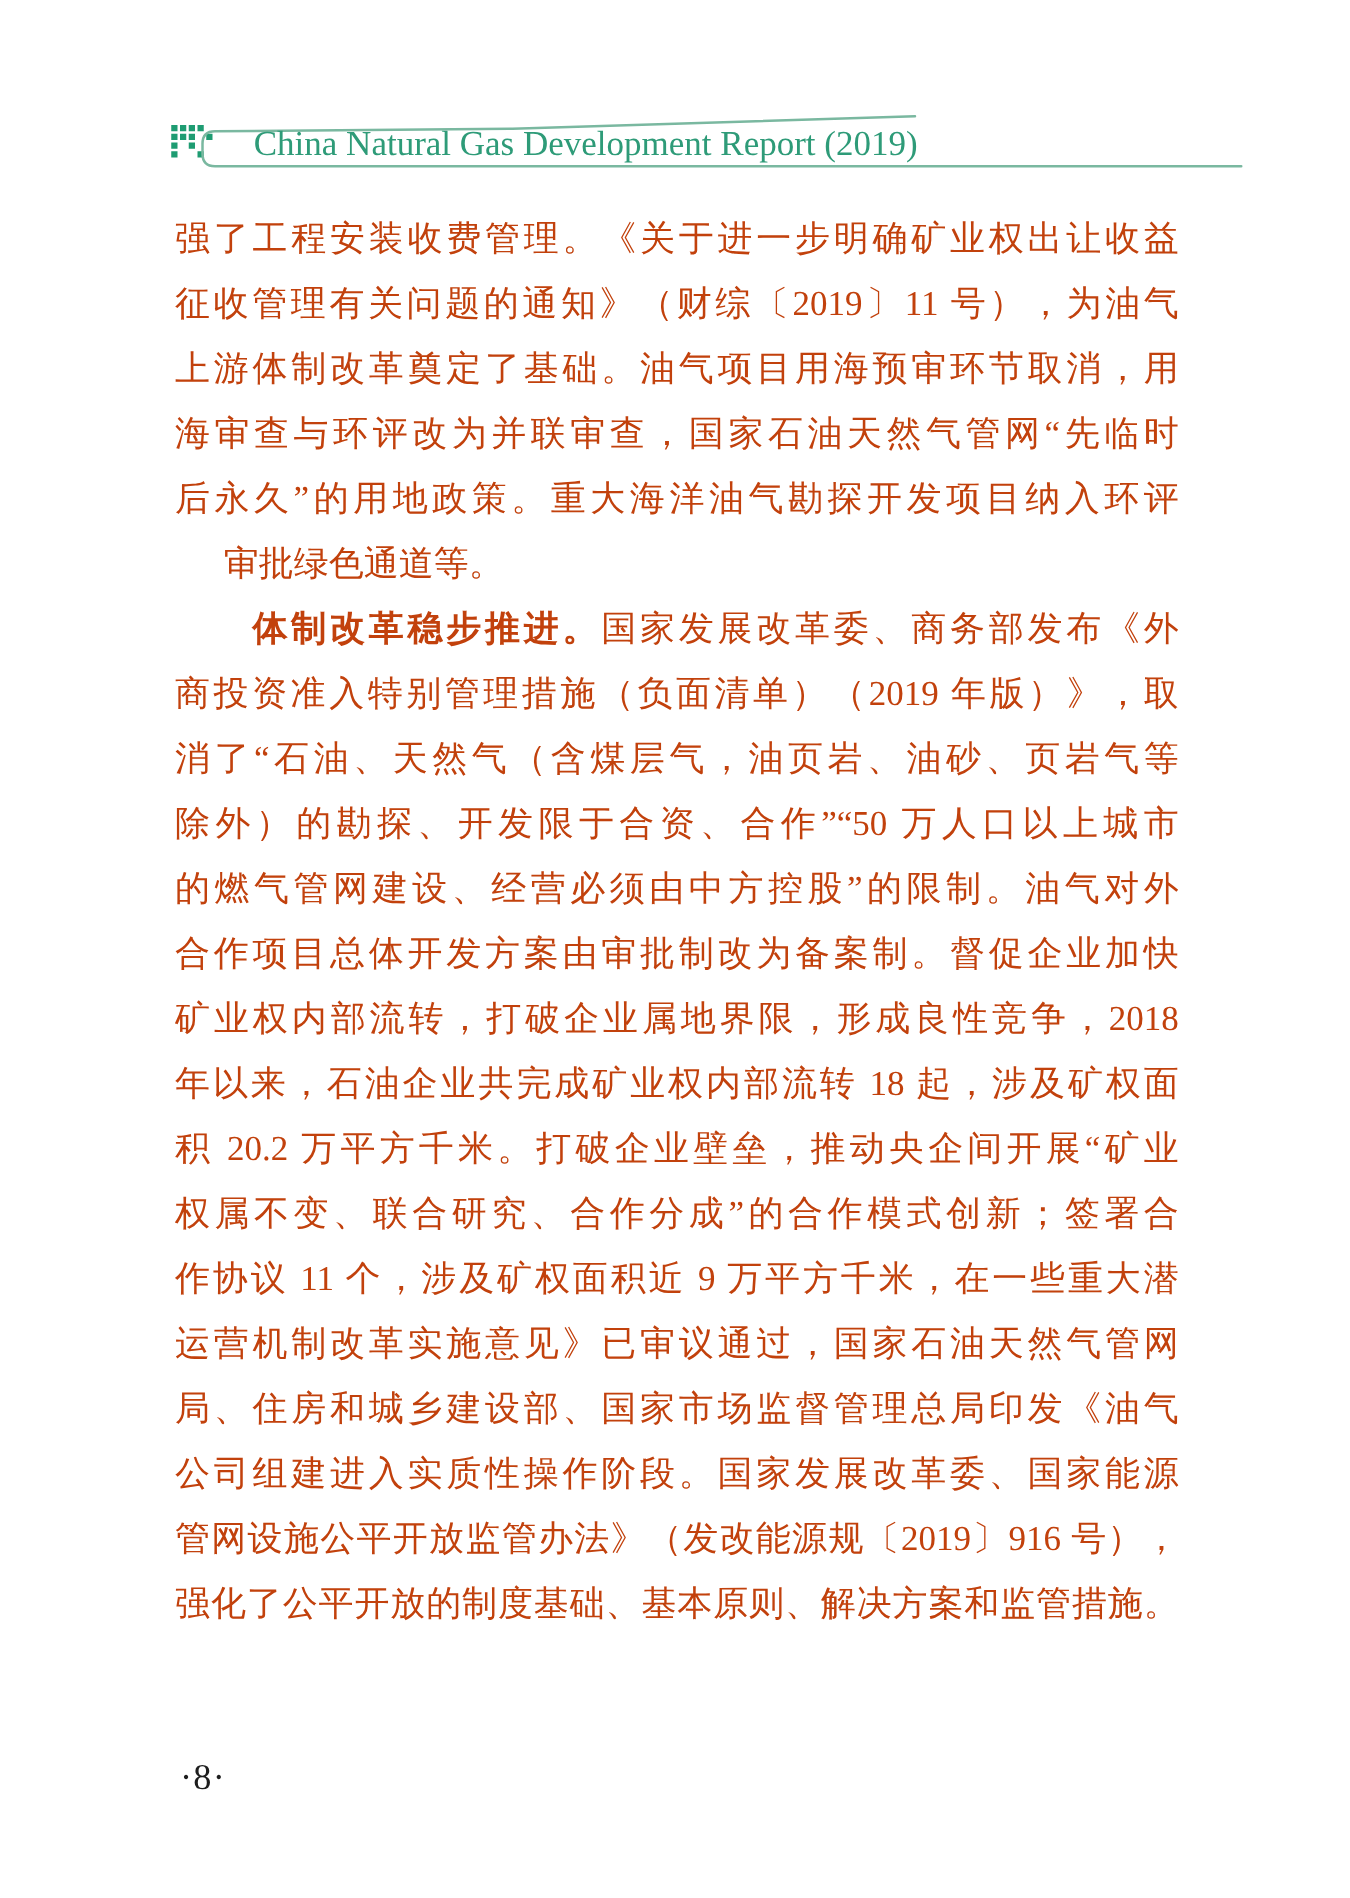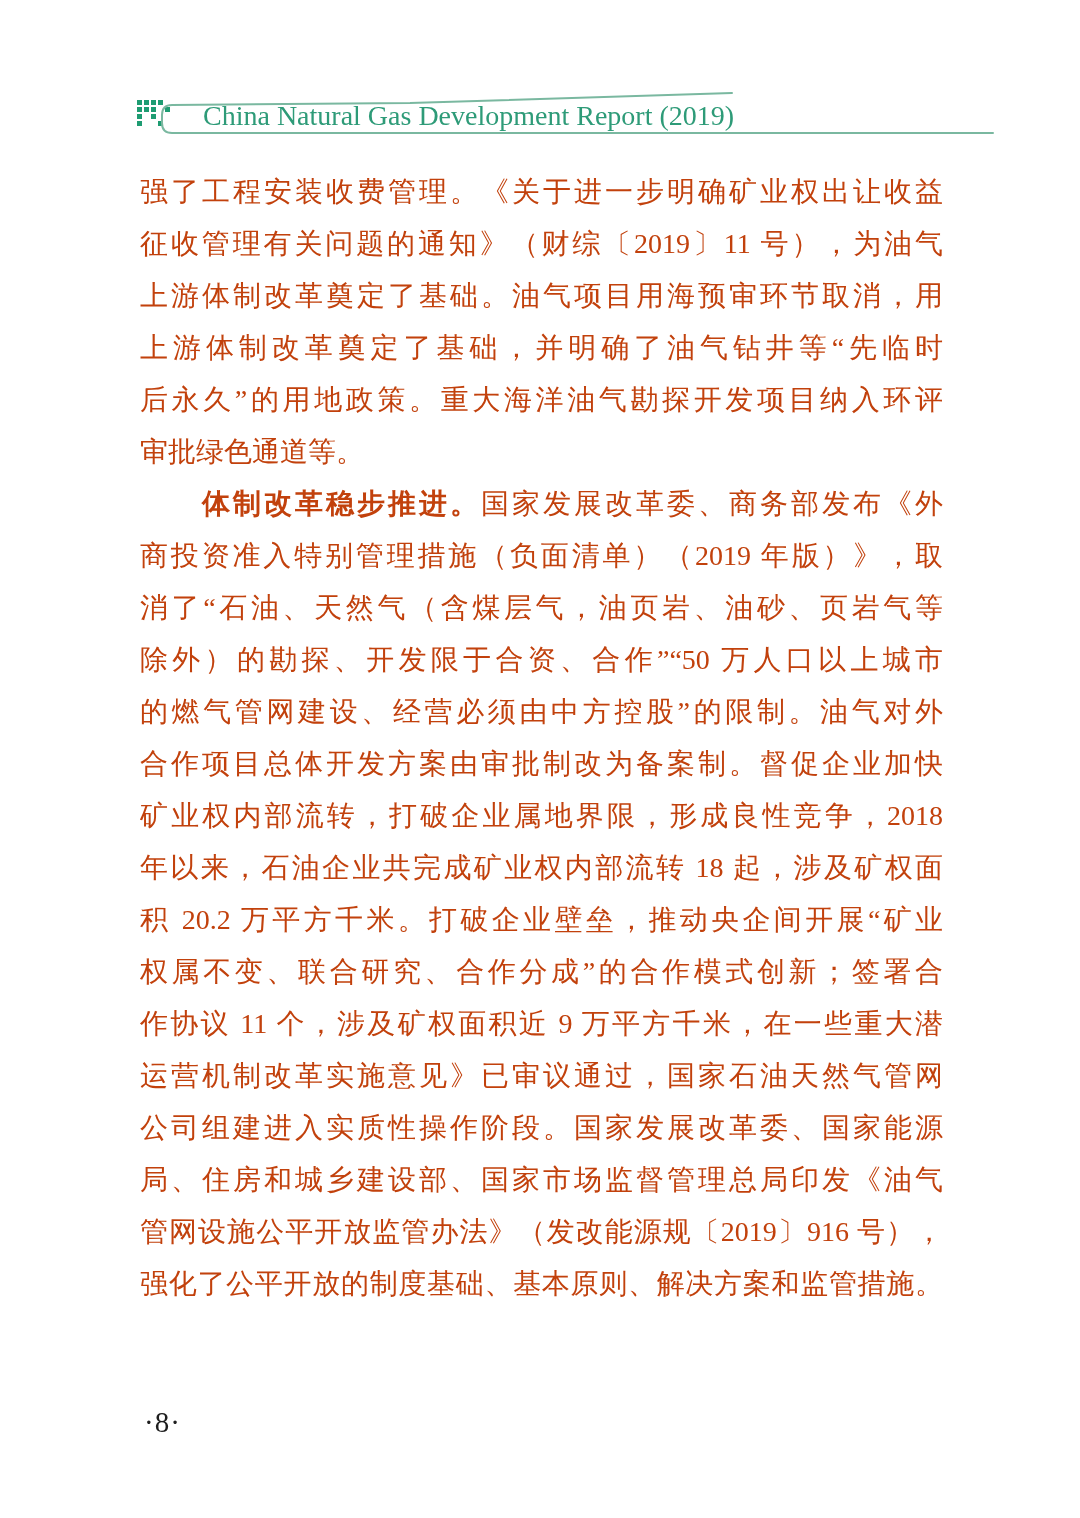--- a/index.html
+++ b/index.html
@@ -44,21 +44,21 @@
     position:absolute;left:140px;top:166px;width:803px;
     font-size:28px;color:#c2410c;
   }
   .line{
     height:52px;line-height:52px;
     text-align:justify;
     text-align-last:justify;
     text-justify:inter-character;
     overflow:hidden;
   }
-  .line.para-end{text-align-last:left;}
+  .line.para-end{text-align-last:left;margin-left:39px;}
   .line.indent{padding-left:62px;}
   .line .bold{font-weight:bold;}
 
   
   .page-number{
     position:absolute;left:144px;top:1406px;
     font-size:29px;color:#1e1e1e;
     letter-spacing:1px;
   }
 </style>
@@ -93,36 +93,36 @@
     <svg class="header-tab" viewBox="0 0 835 50" xmlns="http://www.w3.org/2000/svg">
       <path d="M 833,45 L 12,45 Q 2,45 2,35 L 2,27 Q 2,17 12,17 L 250,15 L 572,5" fill="none" stroke="var(--rule)" stroke-width="2" stroke-linecap="round"></path>
     </svg>
     <div class="header-title">China Natural Gas Development Report (2019)</div>
   </div>
 
   <div class="body-text">
       <div class="line"><span>强了工程安装收费管理。《关于进一步明确矿业权出让收益</span></div>
       <div class="line"><span>征收管理有关问题的通知》（财综〔2019〕11 号），为油气</span></div>
       <div class="line"><span>上游体制改革奠定了基础。油气项目用海预审环节取消，用</span></div>
-      <div class="line"><span>上游体制改革奠定了基础，并明确了油气钻井等“先临时</span></div>
+      <div class="line"><span>海审查与环评改为并联审查，国家石油天然气管网“先临时</span></div>
       <div class="line"><span>后永久”的用地政策。重大海洋油气勘探开发项目纳入环评</span></div>
       <div class="line para-end"><span>审批绿色通道等。</span></div>
       <div class="line indent"><span class="bold">体制改革稳步推进。</span><span>国家发展改革委、商务部发布《外</span></div>
       <div class="line"><span>商投资准入特别管理措施（负面清单）（2019 年版）》，取</span></div>
       <div class="line"><span>消了“石油、天然气（含煤层气，油页岩、油砂、页岩气等</span></div>
       <div class="line"><span>除外）的勘探、开发限于合资、合作”“50 万人口以上城市</span></div>
       <div class="line"><span>的燃气管网建设、经营必须由中方控股”的限制。油气对外</span></div>
       <div class="line"><span>合作项目总体开发方案由审批制改为备案制。督促企业加快</span></div>
       <div class="line"><span>矿业权内部流转，打破企业属地界限，形成良性竞争，2018</span></div>
       <div class="line"><span>年以来，石油企业共完成矿业权内部流转 18 起，涉及矿权面</span></div>
       <div class="line"><span>积 20.2 万平方千米。打破企业壁垒，推动央企间开展“矿业</span></div>
       <div class="line"><span>权属不变、联合研究、合作分成”的合作模式创新；签署合</span></div>
       <div class="line"><span>作协议 11 个，涉及矿权面积近 9 万平方千米，在一些重大潜</span></div>
       <div class="line"><span>运营机制改革实施意见》已审议通过，国家石油天然气管网</span></div>
+      <div class="line"><span>局、住房和城乡建设部、国家市场监督管理总局印发《油气</span></div>
       <div class="line"><span>公司组建进入实质性操作阶段。国家发展改革委、国家能源</span></div>
-      <div class="line"><span>局、住房和城乡建设部、国家市场监督管理总局印发《油气</span></div>
       <div class="line"><span>管网设施公平开放监管办法》（发改能源规〔2019〕916 号），</span></div>
       <div class="line"><span>强化了公平开放的制度基础、基本原则、解决方案和监管措施。</span></div>
     </div>
 
   <div class="page-number">·8·</div>
 
 </div>
 
 </body></html>

